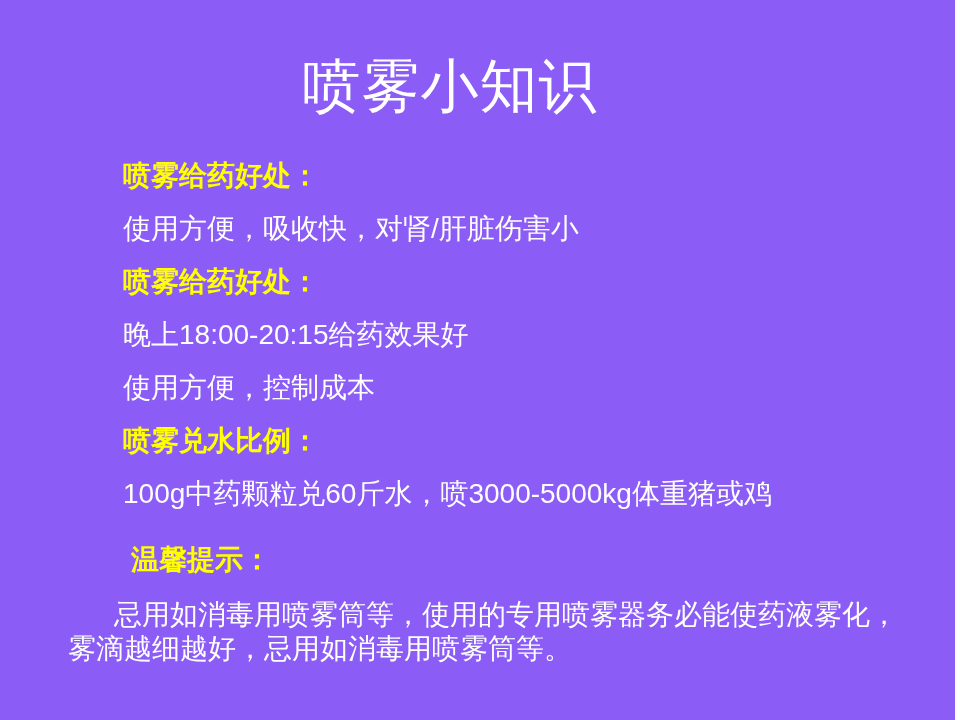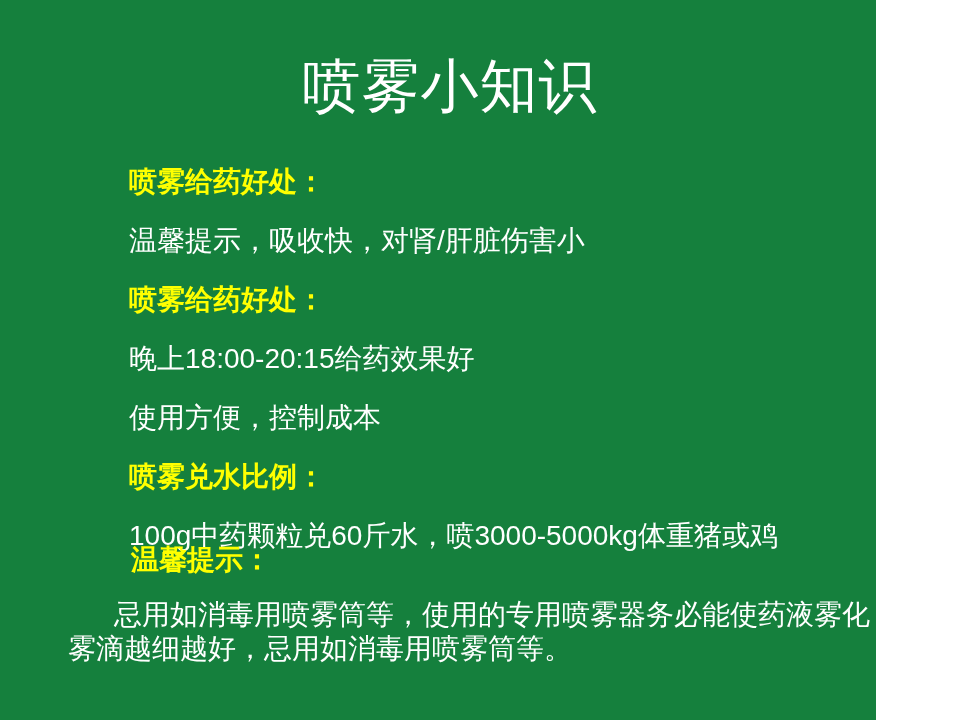--- a/index.html
+++ b/index.html
@@ -1,20 +1,20 @@
 <!DOCTYPE html>
 <html><head>
 <meta charset="utf-8">
 <style>
   html, body { margin: 0; padding: 0; }
   .slide {
     position: relative;
-    width: 876px;
+    width: 955px;
     height: 720px;
-    background: #15803d;
+    background: #8b5cf6;
     font-family: "Liberation Sans", sans-serif;
     overflow: hidden;
   }
   .title {
     position: absolute;
     top: 50px;
     left: 0;
     width: 900px;
     margin: 0;
     text-align: center;
@@ -24,21 +24,21 @@
     line-height: 72px;
     letter-spacing: 1px;
   }
   .content {
     position: absolute;
     left: 113px;
     top: 144px;
     width: 800px;
   }
   .content p {
-    margin: 16px;
+    margin: 10px;
     font-size: 28px;
     line-height: 43px;
     white-space: nowrap;
   }
   .heading {
     color: #FFFF00;
     font-weight: bold;
   }
   .body-line {
     color: #FFFFFF;
@@ -71,21 +71,21 @@
 <body>
 
 <div class="slide">
 
   <h1 class="title">喷雾小知识</h1>
 
   <div class="content">
 
     <div class="section">
       <p class="heading">喷雾给药好处：</p>
-      <p class="body-line">温馨提示，吸收快，对肾/肝脏伤害小</p>
+      <p class="body-line">使用方便，吸收快，对肾/肝脏伤害小</p>
     </div>
 
     <div class="section">
       <p class="heading">喷雾给药好处：</p>
       <p class="body-line">晚上18:00-20:15给药效果好</p>
     </div>
 
     <div class="section">
       <p class="body-line">使用方便，控制成本</p>
     </div>

